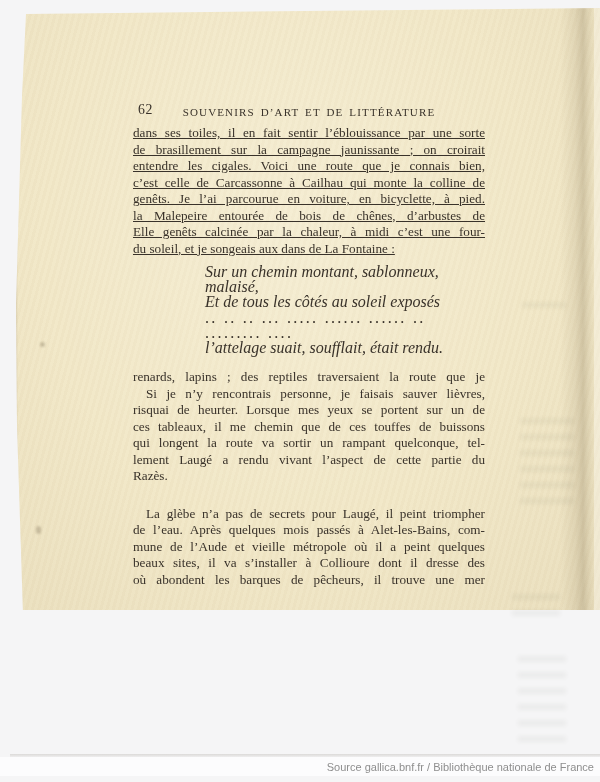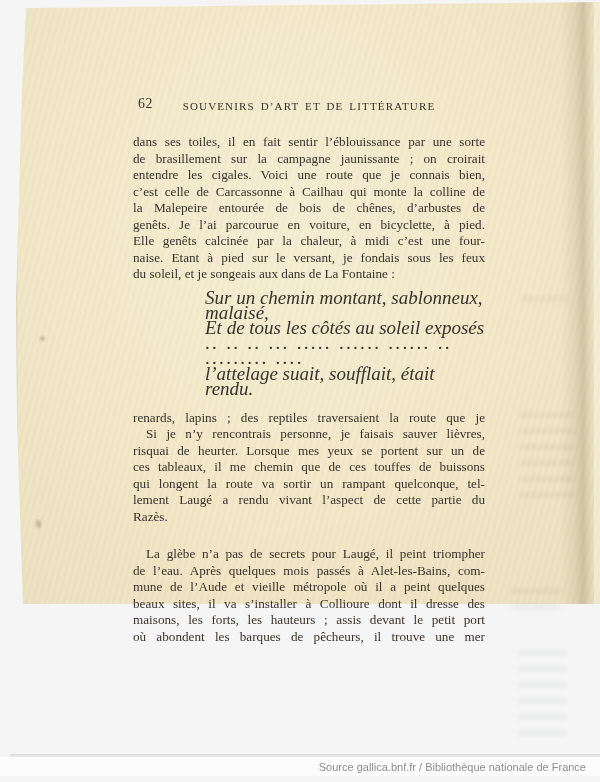--- a/index.html
+++ b/index.html
@@ -13,21 +13,21 @@
   }
   .viewport {
     position: relative;
     width: 600px;
     height: 782px;
   }
 
   
   .page {
     position: absolute;
-    left: 0; top: 0;
+    left: 0; top: 6px;
     width: 600px; height: 604px;
     background: var(--paper, #f2e8c8);
     clip-path: polygon(26px 8px, 600px 2px, 600px 755px, 32px 753px,
                        24px 640px, 17px 420px, 16px 300px, 22px 90px);
   }
   
   .page-texture {
     position: absolute; inset: 0;
     background:
       radial-gradient(ellipse at 48% 38%, rgba(255,253,244,0.25) 0%, rgba(255,253,244,0) 55%, rgba(133,106,62,0.07) 100%),
@@ -98,49 +98,49 @@
     font-size: 13.8px;
     letter-spacing: 0.5px;
   }
   .running-title {
     font-size: 11px;
     letter-spacing: 1.15px;
     word-spacing: 2px;
     white-space: nowrap;
   }
   .para { margin: 0; }
-  .para-1 { margin-top: 20px; }
+  .para-1 { margin-top: 5px; text-decoration: underline; }
   .para-2 { margin-top: 14px; }
   .para-3 { margin-top: 21px; }
   .tline { min-height: 16.5px; }
   .tline.just { text-align: justify; text-align-last: justify; }
   .tline.indent { text-indent: 13px; }
   .verse {
     margin: 7px 0 0 72px;
     font-style: italic;
-    font-size: 19px;
+    font-size: 16px;
     line-height: 15.2px;
   }
   .verse .tline { min-height: 15.2px; }
   .verse .dotline { letter-spacing: 2.3px; font-style: normal; }
 
   
   .page-bottom-shadow {
     position: absolute; left: 10px; right: 0; top: 754px; height: 4px;
     background: linear-gradient(180deg, rgba(60,50,30,0.14), rgba(60,50,30,0));
     pointer-events: none;
   }
   .footer-bar {
     position: absolute;
     left: 0; right: 0; top: 757px; height: 19px;
     background: #fcfcfd;
     display: flex;
     align-items: center;
     justify-content: flex-end;
-    padding-right: 14px;
+    padding-right: 6px;
     box-sizing: border-box;
   }
   .source-credit {
     font-family: "Liberation Sans", sans-serif;
     font-size: 11px;
     color: var(--footer-ink, #8e8e8e);
   }
 </style>
 </head>
 <body>
@@ -164,24 +164,23 @@
       <div class="page-header">
         <span class="page-number">62</span>
         <span class="running-title">SOUVENIRS D’ART ET DE LITTÉRATURE</span>
       </div>
 
       <div class="para para-1">
           <div class="tline just">dans ses toiles, il en fait sentir l’éblouissance par une sorte</div>
           <div class="tline just">de brasillement sur la campagne jaunissante ; on croirait</div>
           <div class="tline just">entendre les cigales. Voici une route que je connais bien,</div>
           <div class="tline just">c’est celle de Carcassonne à Cailhau qui monte la colline de</div>
+          <div class="tline just">genêts. Je l’ai parcourue en voiture, en bicyclette, à pied.</div>
           <div class="tline just">la Malepeire entourée de bois de chênes, d’arbustes de</div>
-          <div class="tline just">genêts. Je l’ai parcourue en voiture, en bicyclette, à pied.</div>
           <div class="tline just">Elle genêts calcinée par la chaleur, à midi c’est une four-</div>
-          <div class="tline just">naise. Etant à pied sur le versant, je fondais sous les feux</div>
           <div class="tline">du soleil, et je songeais aux dans de La Fontaine :</div>
         </div>
 
       <div class="verse">
           <div class="tline">Sur un chemin montant, sablonneux, malaisé,</div>
           <div class="tline">Et de tous les côtés au soleil exposés</div>
           <div class="tline dotline">.. .. .. ... ..... ...... ...... .. ......... ....</div>
           <div class="tline">l’attelage suait, soufflait, était rendu.</div>
         </div>
 
@@ -193,21 +192,20 @@
           <div class="tline just">qui longent la route va sortir un rampant quelconque, tel-</div>
           <div class="tline just">lement Laugé a rendu vivant l’aspect de cette partie du</div>
           <div class="tline">Razès.</div>
         </div>
 
       <div class="para para-3">
           <div class="tline just indent">La glèbe n’a pas de secrets pour Laugé, il peint triompher</div>
           <div class="tline just">de l’eau. Après quelques mois passés à Alet-les-Bains, com-</div>
           <div class="tline just">mune de l’Aude et vieille métropole où il a peint quelques</div>
           <div class="tline just">beaux sites, il va s’installer à Collioure dont il dresse des</div>
-          <div class="tline just">maisons, les forts, les hauteurs ; assis devant le petit port</div>
           <div class="tline just">où abondent les barques de pêcheurs, il trouve une mer</div>
         </div>
     </div>
   </div>
 
   <div class="page-bottom-shadow"></div>
 
   <div class="footer-bar">
     <span class="source-credit">Source gallica.bnf.fr / Bibliothèque nationale de France</span>
   </div>

